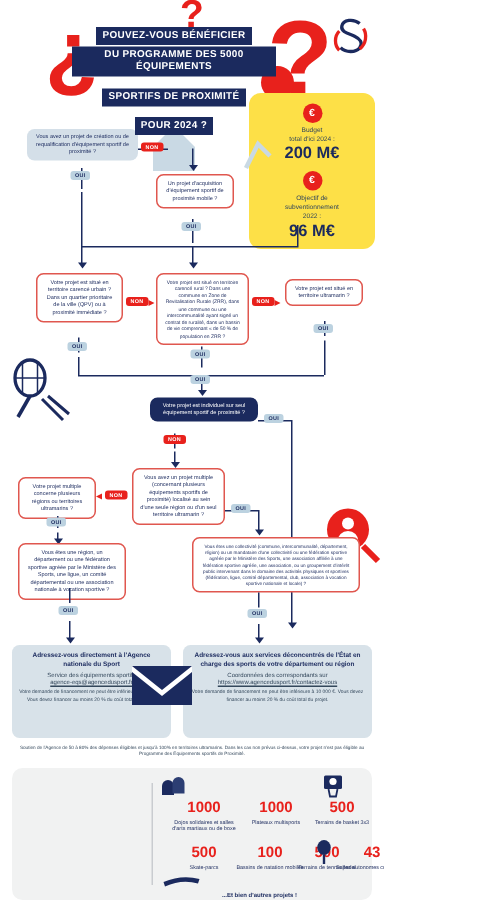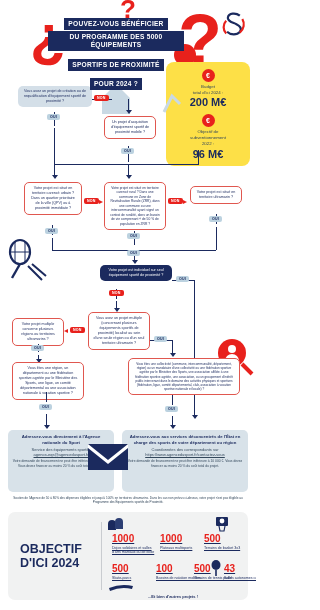--- a/index.html
+++ b/index.html
@@ -97,21 +97,21 @@
   
   .obj-panel {
     position:absolute; left:8px; top:512px; width:240px; height:88px;
     background:#f1f2f2; border-radius:7px;
   }
   .obj-title {
     position:absolute; left:12px; top:30px; width:76px;
     font-size:12.5px; font-weight:bold; line-height:1.15; color:#1b2a5e;
   }
   .obj-divider { position:absolute; left:93px; top:10px; width:1px; height:68px; background:#c9ccd0; }
-  .stat { position:absolute; width:48px;text-decoration:underline; }
+  .stat { position:absolute; text-align:center; width:48px; }
   .stat .num { font-size:10px; font-weight:bold; color:#e8211c; line-height:1; }
   .stat .lbl { font-size:3.6px; line-height:1.3; color:#1b2a5e; margin-top:1.5px; }
   .etbien {
     position:absolute; left:100px; top:82px; width:130px; text-align:center;
     font-size:4px; font-weight:bold; color:#1b2a5e;
   }
 
   .deco { position:absolute; }
 </style>
 </head>
@@ -303,22 +303,20 @@
   </div>
 
   <svg class="envelope" viewBox="0 0 40 26">
     <rect x="0" y="0" width="40" height="26" fill="#1b2a5e"></rect>
     <path d="M0 0 L20 16 L40 0 L40 4 L20 20 L0 4 Z" fill="#ffffff"></path>
   </svg>
 
   <div class="footnote">Soutien de l'Agence de 50 à 80% des dépenses éligibles et jusqu'à 100% en territoires ultramarins. Dans les cas non prévus ci-dessus, votre projet n'est pas éligible au Programme des Équipements sportifs de Proximité.</div>
 
   <div class="obj-panel">
-    <div class="obj-title" style="white-space:pre-line">OBJECTIF
-D'ICI 2024</div>
     <div class="obj-divider"></div>
 
     <svg style="position:absolute;left:98px;top:6px;width:18px;height:16px;" viewBox="0 0 18 16">
       <path d="M2 6a4 4 0 0 1 8 0v6H2z" fill="#1b2a5e"></path>
       <path d="M9 4a4 4 0 0 1 8 0v7H9z" fill="#2c3e73"></path>
     </svg>
     <div class="stat" style="left:104px; top:22px;">
       <div class="num">1000</div>
       <div class="lbl">Dojos solidaires et salles d'arts martiaux ou de boxe</div>
     </div>

